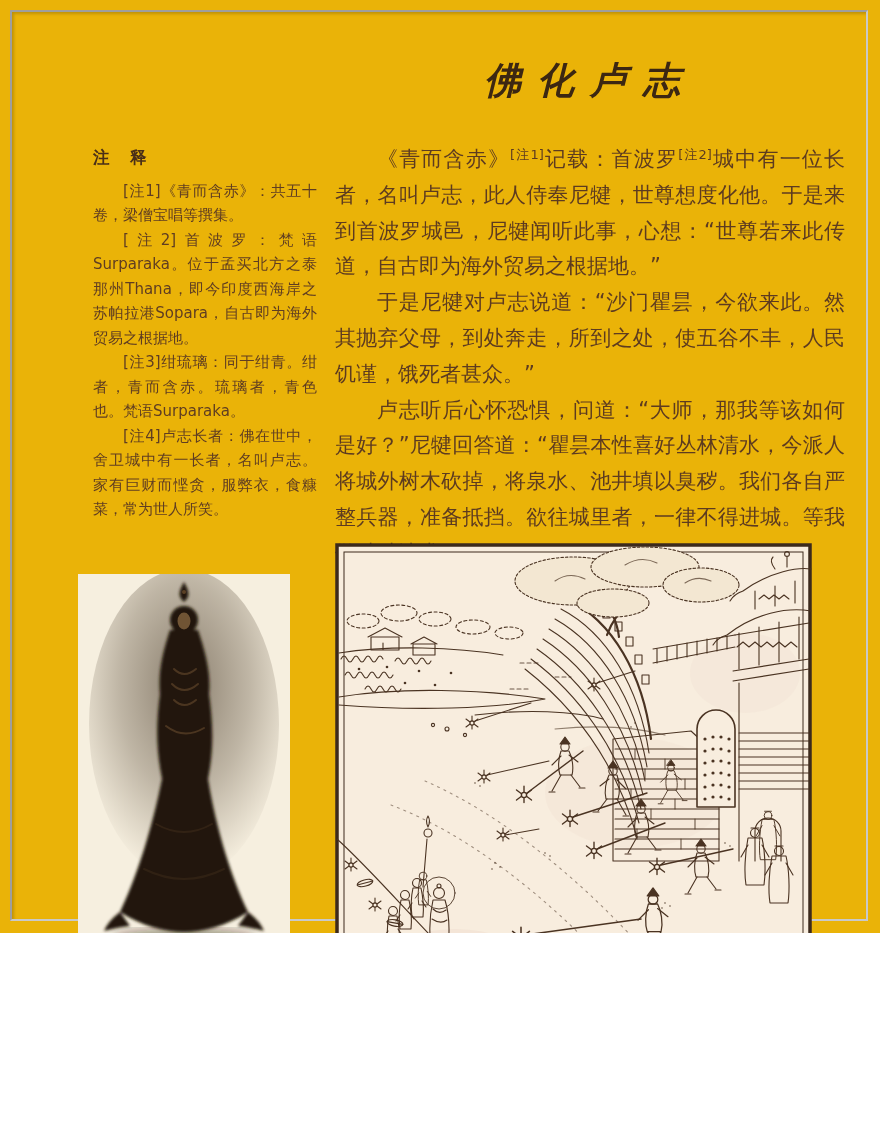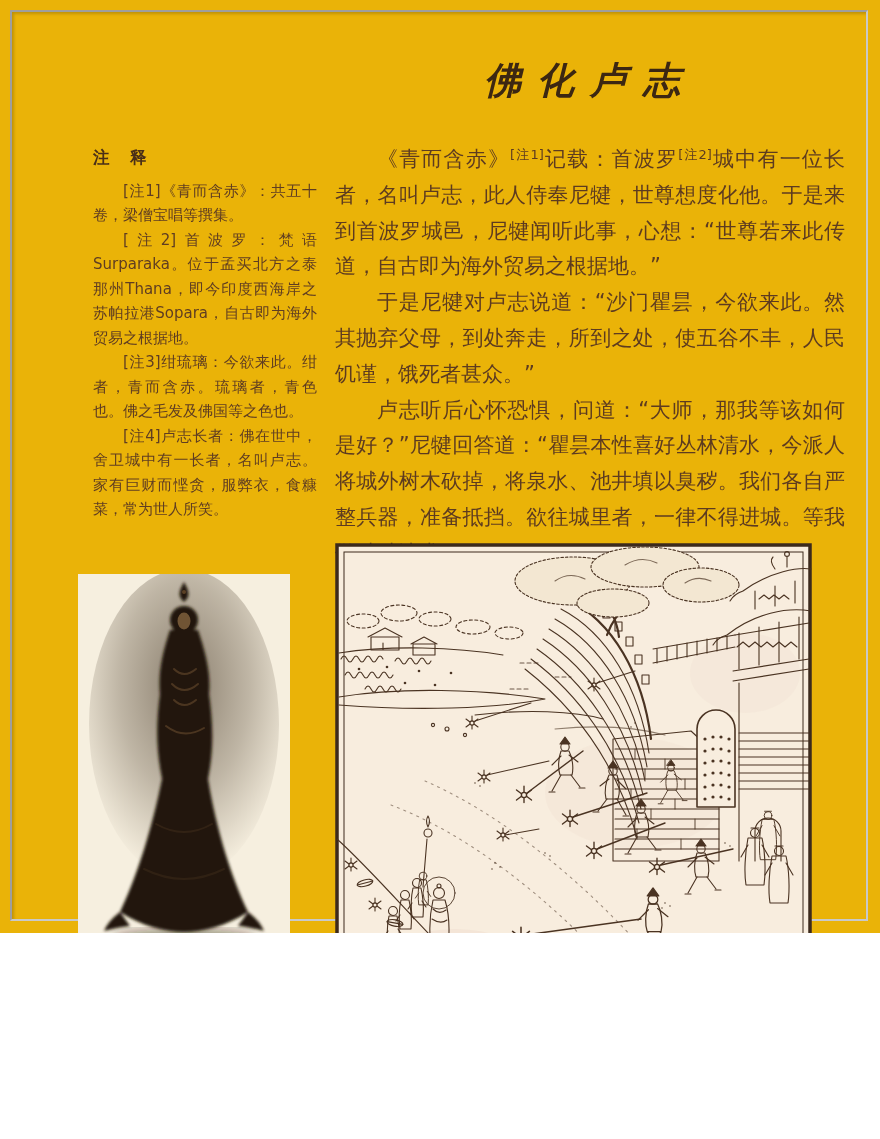--- a/index.html
+++ b/index.html
@@ -42,21 +42,21 @@
 
 <div class="canvas">
   <div class="frame"></div>
 
   <h1 class="title">佛化卢志</h1>
 
   <aside class="notes">
     <h2>注　释</h2>
     <p>[注1]《青而含赤》：共五十卷，梁僧宝唱等撰集。</p>
     <p>[注2]首波罗：梵语Surparaka。位于孟买北方之泰那州Thana，即今印度西海岸之苏帕拉港Sopara，自古即为海外贸易之根据地。</p>
-    <p>[注3]绀琉璃：今欲来此。绀者，青而含赤。琉璃者，青色也。佛之毛发及佛国等之色也。</p>
+    <p>[注3]绀琉璃：同于绀青。绀者，青而含赤。琉璃者，青色也。梵语Surparaka。</p>
     <p>[注4]卢志长者：佛在世中，舍卫城中有一长者，名叫卢志。家有巨财而悭贪，服弊衣，食糠菜，常为世人所笑。</p>
   </aside>
 
   <figure class="statue" style="margin:0">
     <svg viewBox="0 0 212 380">
       <defs>
         <radialGradient id="smoke" cx="50%" cy="38%" r="62%">
           <stop offset="0%" stop-color="rgba(48,32,14,0.55)"></stop>
           <stop offset="55%" stop-color="rgba(48,32,14,0.28)"></stop>
           <stop offset="100%" stop-color="rgba(48,32,14,0)"></stop>

